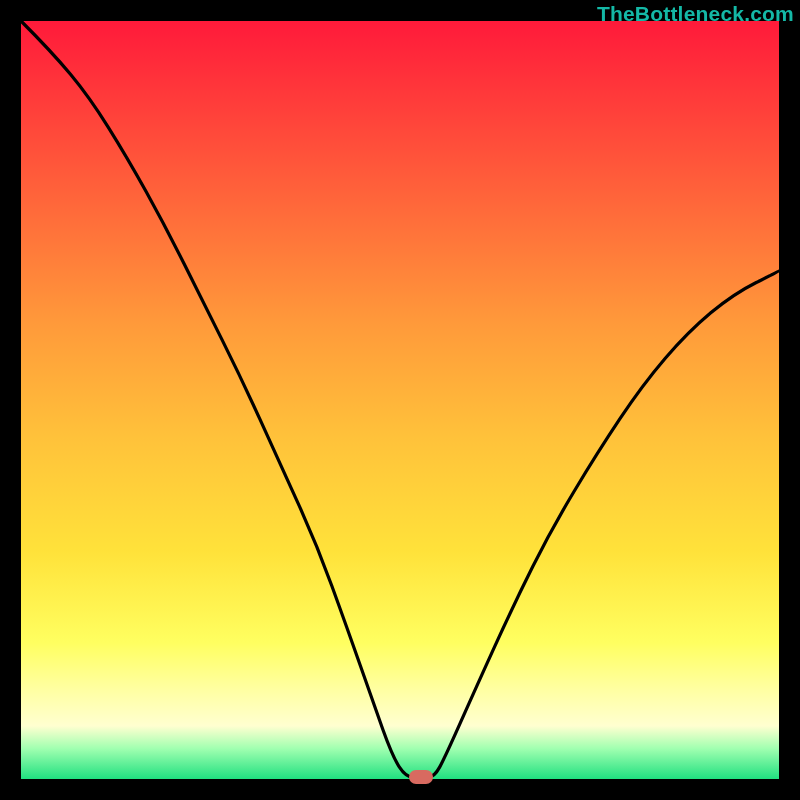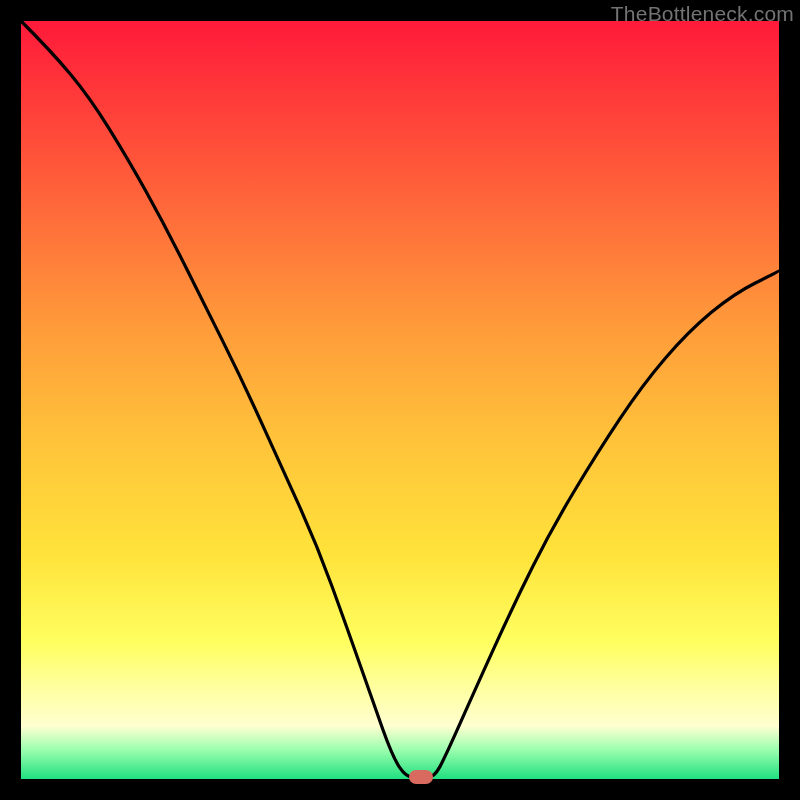--- a/index.html
+++ b/index.html
@@ -43,23 +43,23 @@
     width: 24px;
     height: 14px;
     background: #d86a60;
     border-radius: 7px;
     transform: translate(-50%, -50%);
   }
   .watermark {
     position: absolute;
     right: 6px;
     top: 2px;
-    color: #737373;
+    color: #14b8a6;
     font-size: 21px;
-    font-weight: 400;
+    font-weight: 700;
     letter-spacing: 0.2px;
   }
 </style>
 </head>
 <body>
 
 <div class="chart-frame"></div>
 
 <svg class="curve" viewBox="0 0 758 758" preserveAspectRatio="none">
   <path id="curve-path" d="M 0 0 Q 30.32 30.32000000000003 49.269999999999996 53.06 Q 68.22 75.79999999999998 87.17 106.12 Q 106.12 136.44000000000003 125.07000000000001 170.55 Q 144.02 204.66000000000003 162.97 242.56 Q 181.92 280.46 200.87 318.36 Q 219.82 356.26 238.77 397.95000000000005 Q 257.72 439.64000000000004 276.67 481.33000000000004 Q 295.62 523.02 310.78 564.71 Q 325.94 606.4 339.20500000000004 644.3 Q 352.47 682.2 361.94500000000005 708.73 Q 371.42 735.26 378.242 745.8720000000001 Q 385.064 756.484 392.644 756.484 Q 400.22400000000005 756.484 406.66700000000003 756.484 Q 413.11 756.484 418.795 745.8720000000001 Q 424.48 735.26 439.64 701.15 Q 454.8 667.04 473.75 625.3499999999999 Q 492.7 583.66 511.65 545.76 Q 530.6 507.85999999999996 553.34 469.96000000000004 Q 576.08 432.06000000000006 598.8199999999999 397.95000000000005 Q 621.56 363.84 644.3 337.31 Q 667.04 310.78000000000003 689.78 291.83000000000004 Q 712.52 272.88 735.26 261.51 T 758 250.13999999999996" fill="none" stroke="#000000" stroke-width="3.2" stroke-linecap="round" stroke-linejoin="round"></path>

